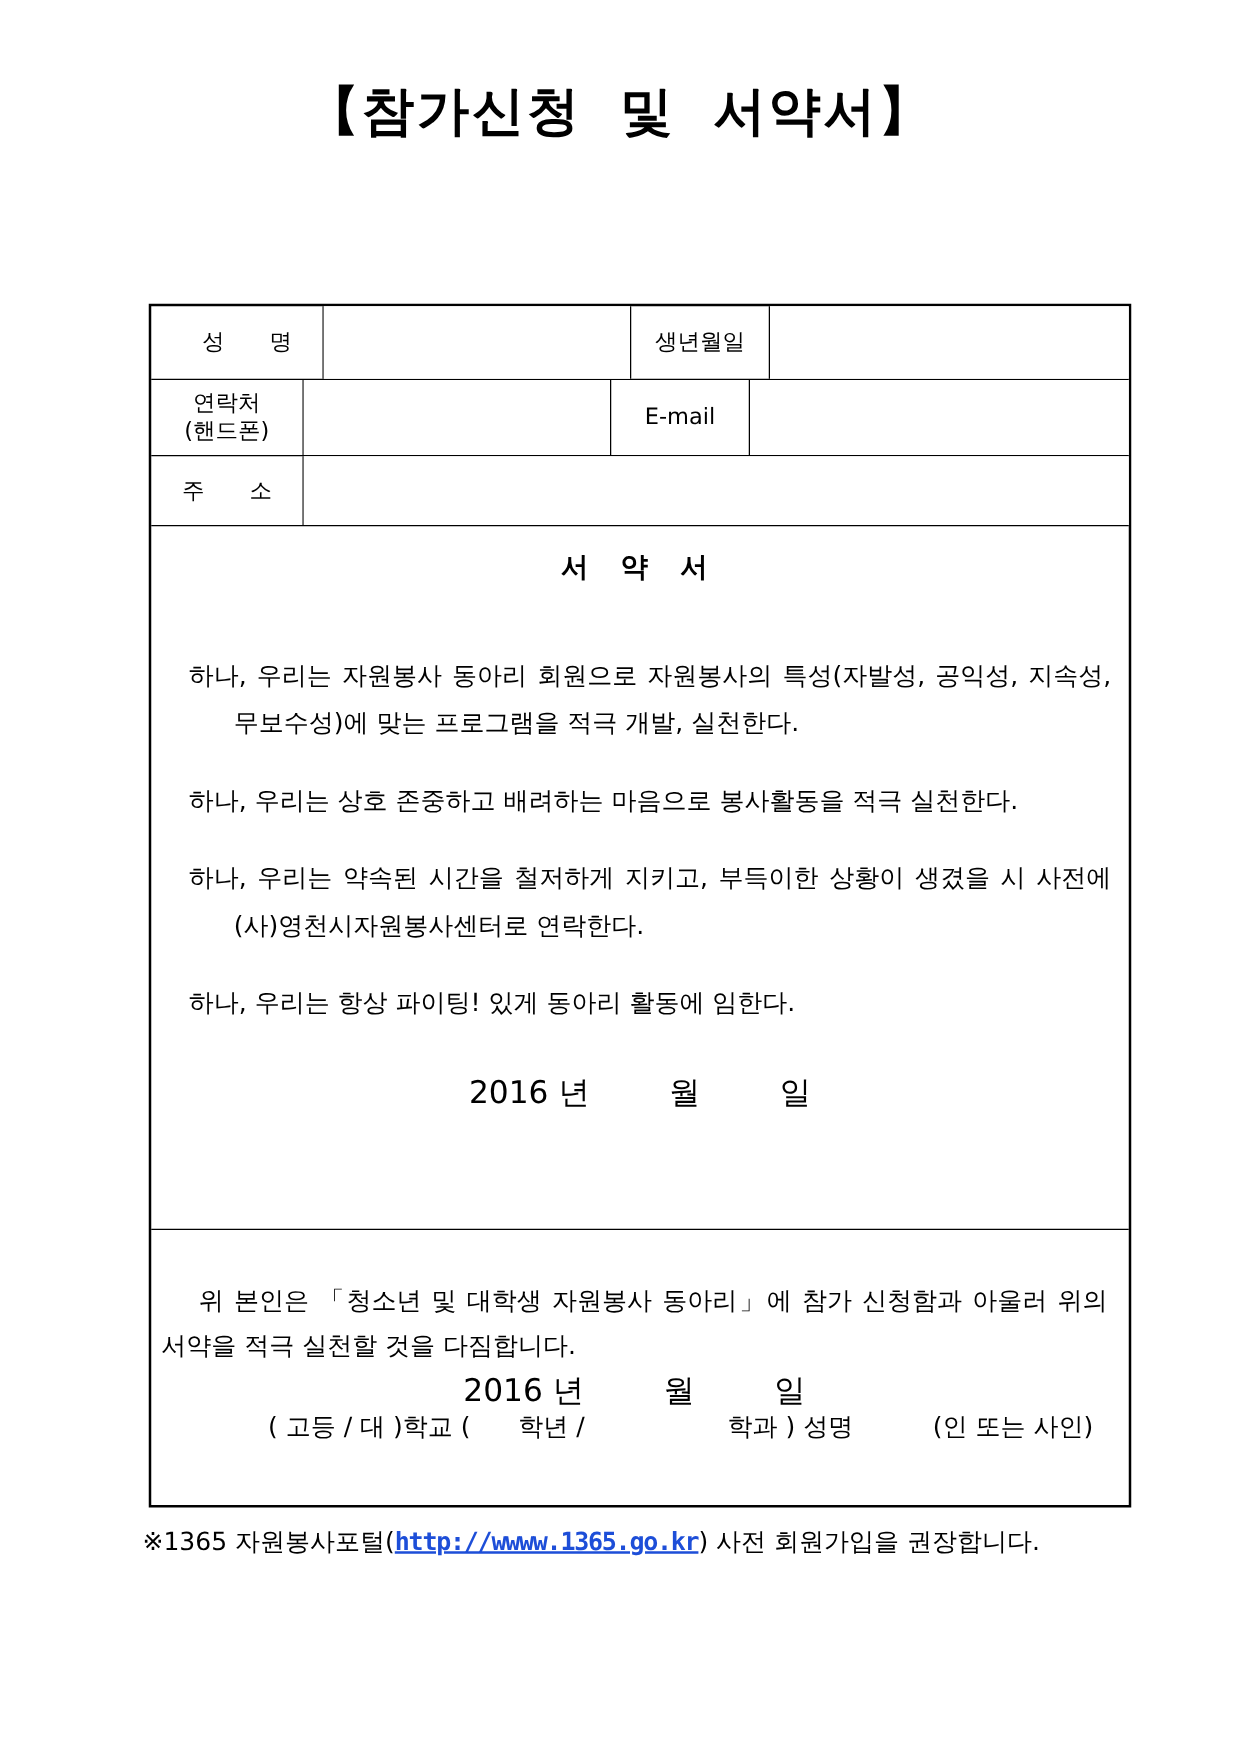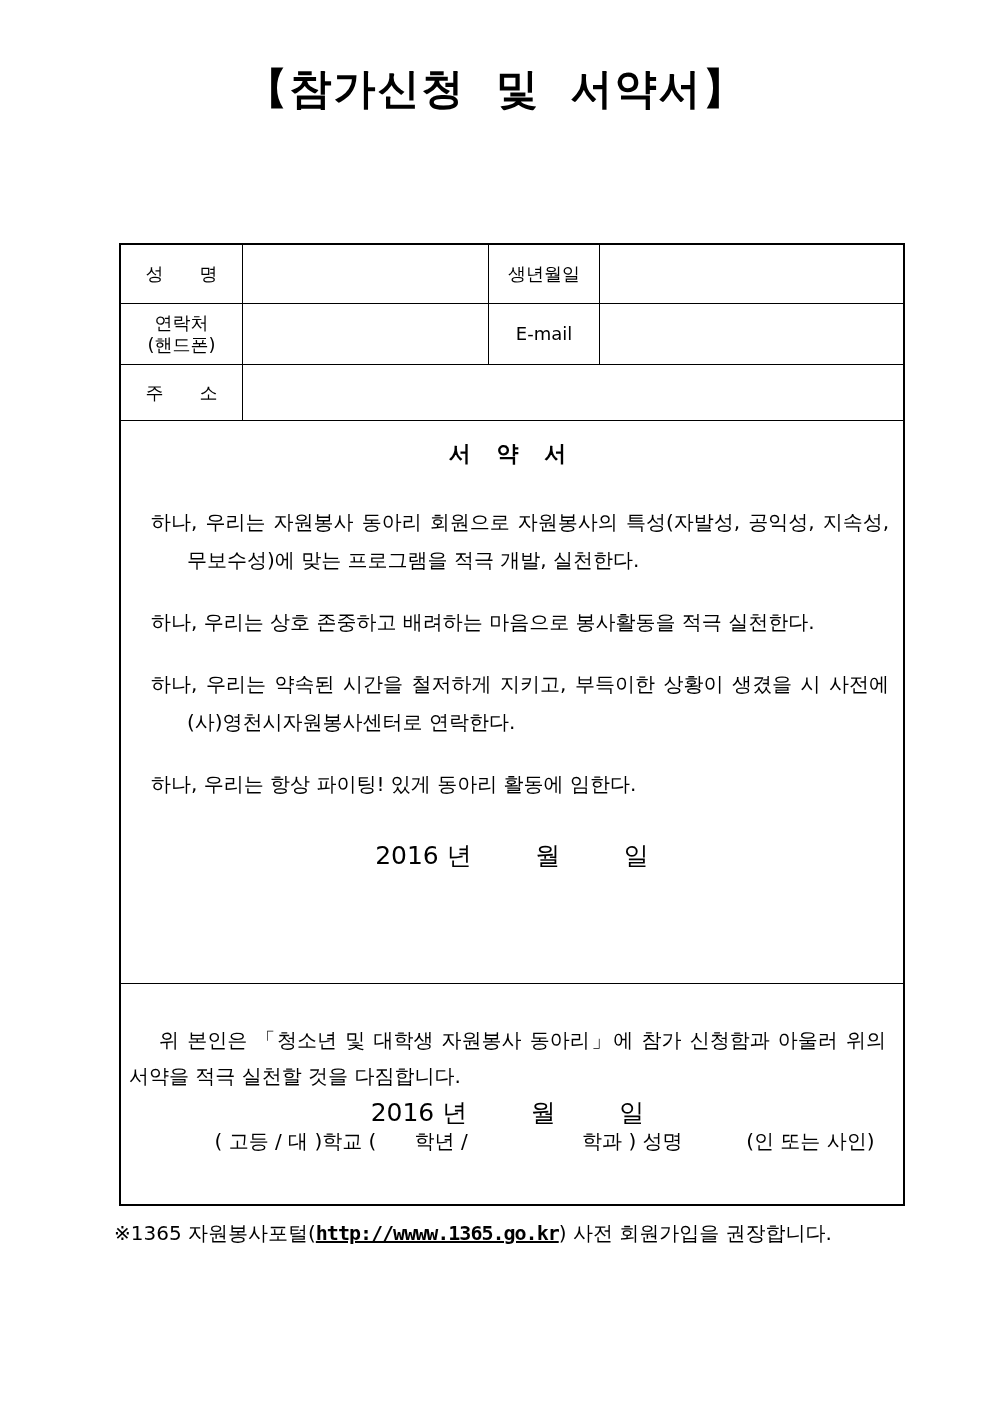--- a/index.html
+++ b/index.html
@@ -36,36 +36,36 @@
     font-size: 18px;
     text-align: center;
     white-space: pre-line;
     line-height: 22px;
   }
   .c1 { width: 122px; border-right: 1px solid #000000; }
   .c2 { width: 246px; border-right: 1px solid #000000; }
   .c3 { width: 111px; border-right: 1px solid #000000; }
   .c4 { flex: 1; }
   .cspan { flex: 1; }
-  .r1 { height: 59px; }
+  .r1 { height: 59px; padding-left: 16px; }
   .r2 { height: 61px; }
   .r3 { height: 56px; }
   .pledge-cell {
     height: 563px;
     border-bottom: 1px solid #000000;
     padding: 16px 14px 0 14px;
     overflow: hidden;
   }
   .pledge-title {
     text-align: center;
     font-size: 22px;
     font-weight: bold;
     letter-spacing: 9px;
     margin-top: 2px;
-    margin-bottom: 34px;
+    margin-bottom: 52px;
   }
   .pledge-item {
     font-size: 20px;
     line-height: 38px;
     text-align: justify;
     padding-left: 52px;
     text-indent: -36px;
     margin-bottom: 24px;
   }
   .date-line {
@@ -145,13 +145,13 @@
   </div>
 
   <div class="bottom-cell">
     <p class="statement">위 본인은 「청소년 및 대학생 자원봉사 동아리」에 참가 신청함과 아울러 위의 서약을 적극 실천할 것을 다짐합니다.</p>
     <div class="date-line app-date">2016 년        월        일</div>
     <div class="signature-line">( 고등 / 대 )학교 (      학년 /                  학과 ) 성명          (인 또는 사인)</div>
   </div>
 
 </div>
 
-<div class="footer-note"><span>※1365 자원봉사포털(</span><a href="#" id="portal-link" style="color: #000000;">http://wwww.1365.go.kr</a><span>) 사전 회원가입을 권장합니다.</span></div>
+<div class="footer-note"><span>※1365 자원봉사포털(</span><a href="#" id="portal-link" style="color: #1d4ed8;">http://wwww.1365.go.kr</a><span>) 사전 회원가입을 권장합니다.</span></div>
 
 </body></html>

